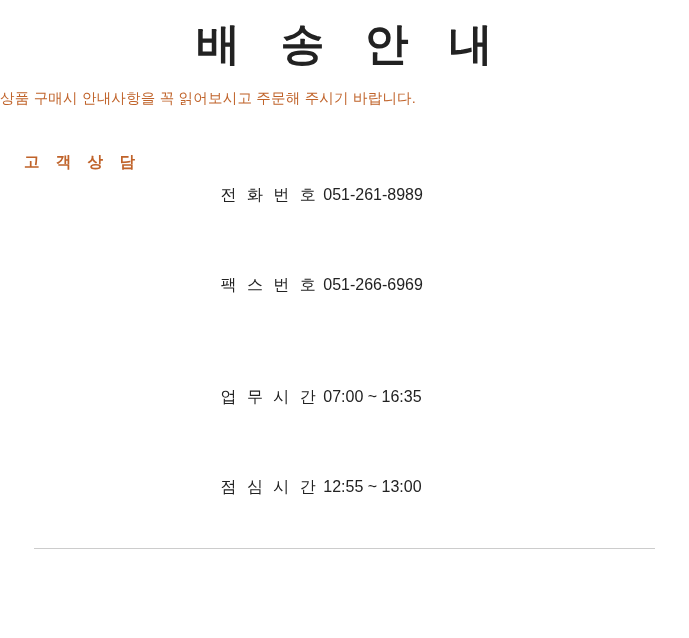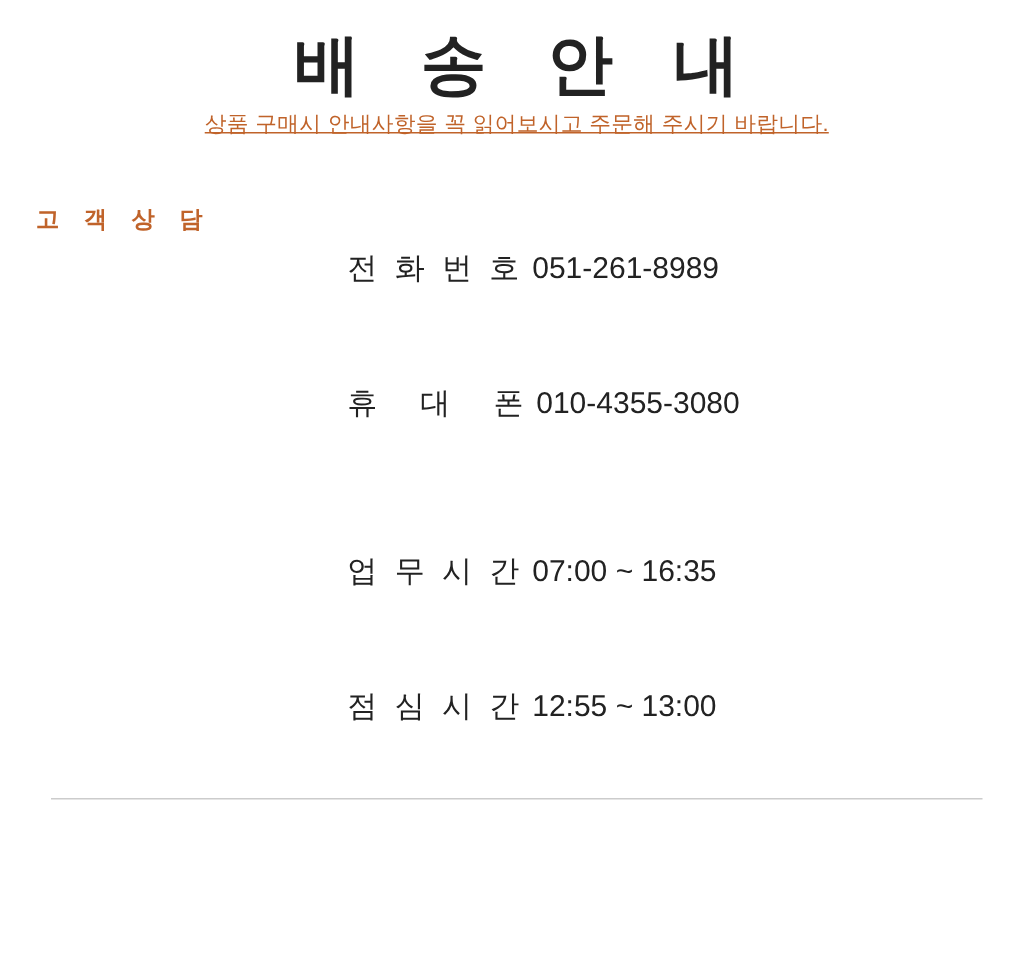--- a/index.html
+++ b/index.html
@@ -24,26 +24,24 @@
     text-align: center;
     font-size: 44px;
     font-weight: bold;
     letter-spacing: 14px;
     color: #222222;
     padding-top: 18px;
     line-height: 1.2;
     text-indent: 14px;
   }
   .subtitle {
-    text-align: center;
     font-size: 14.5px;
     color: #c0632a;
-    margin-top: 2px;
+    margin-top: 18px;
     letter-spacing: 0.2px;
-    text-decoration: underline;
   }
   .sections {
     margin-top: 42px;
   }
   .section {
     display: flex;
     align-items: flex-start;
     padding: 0 34px 0 34px;
   }
   .section-label {
@@ -51,21 +49,21 @@
     flex: 0 0 152px;
     font-size: 15.5px;
     font-weight: bold;
     color: #c0632a;
     letter-spacing: 6px;
     padding-top: 2px;
     white-space: nowrap;
   }
   .section-body {
     flex: 1 1 auto;
-    font-size: 20px;
+    font-size: 16px;
     color: #222222;
     line-height: 30px;
   }
   .line {
     white-space: pre;
   }
   .line .lbl {
     letter-spacing: 3px;
   }
   .spacer-line {
@@ -90,21 +88,21 @@
 
   <div class="sections">
 
     <div class="section contact">
       <div class="section-label">고 객 상 담</div>
       <div class="section-body">
         <div class="line">
           <span class="lbl">전 화 번 호</span><span> </span><span>051-261-8989</span>
         </div>
         <div class="line">
-          <span class="lbl">휴   대   폰</span><span> </span><span>010-4355-3080</span>
+          <span class="lbl">팩 스 번 호</span><span> </span><span>051-266-6969</span>
         </div>
         <div class="spacer-line"></div>
         <div class="line">
           <span class="lbl">업 무 시 간</span><span> </span><span>07:00 ~ 16:35</span>
         </div>
         <div class="line">
           <span class="lbl">점 심 시 간</span><span> </span><span>12:55 ~ 13:00</span>
         </div>
       </div>
     </div>

